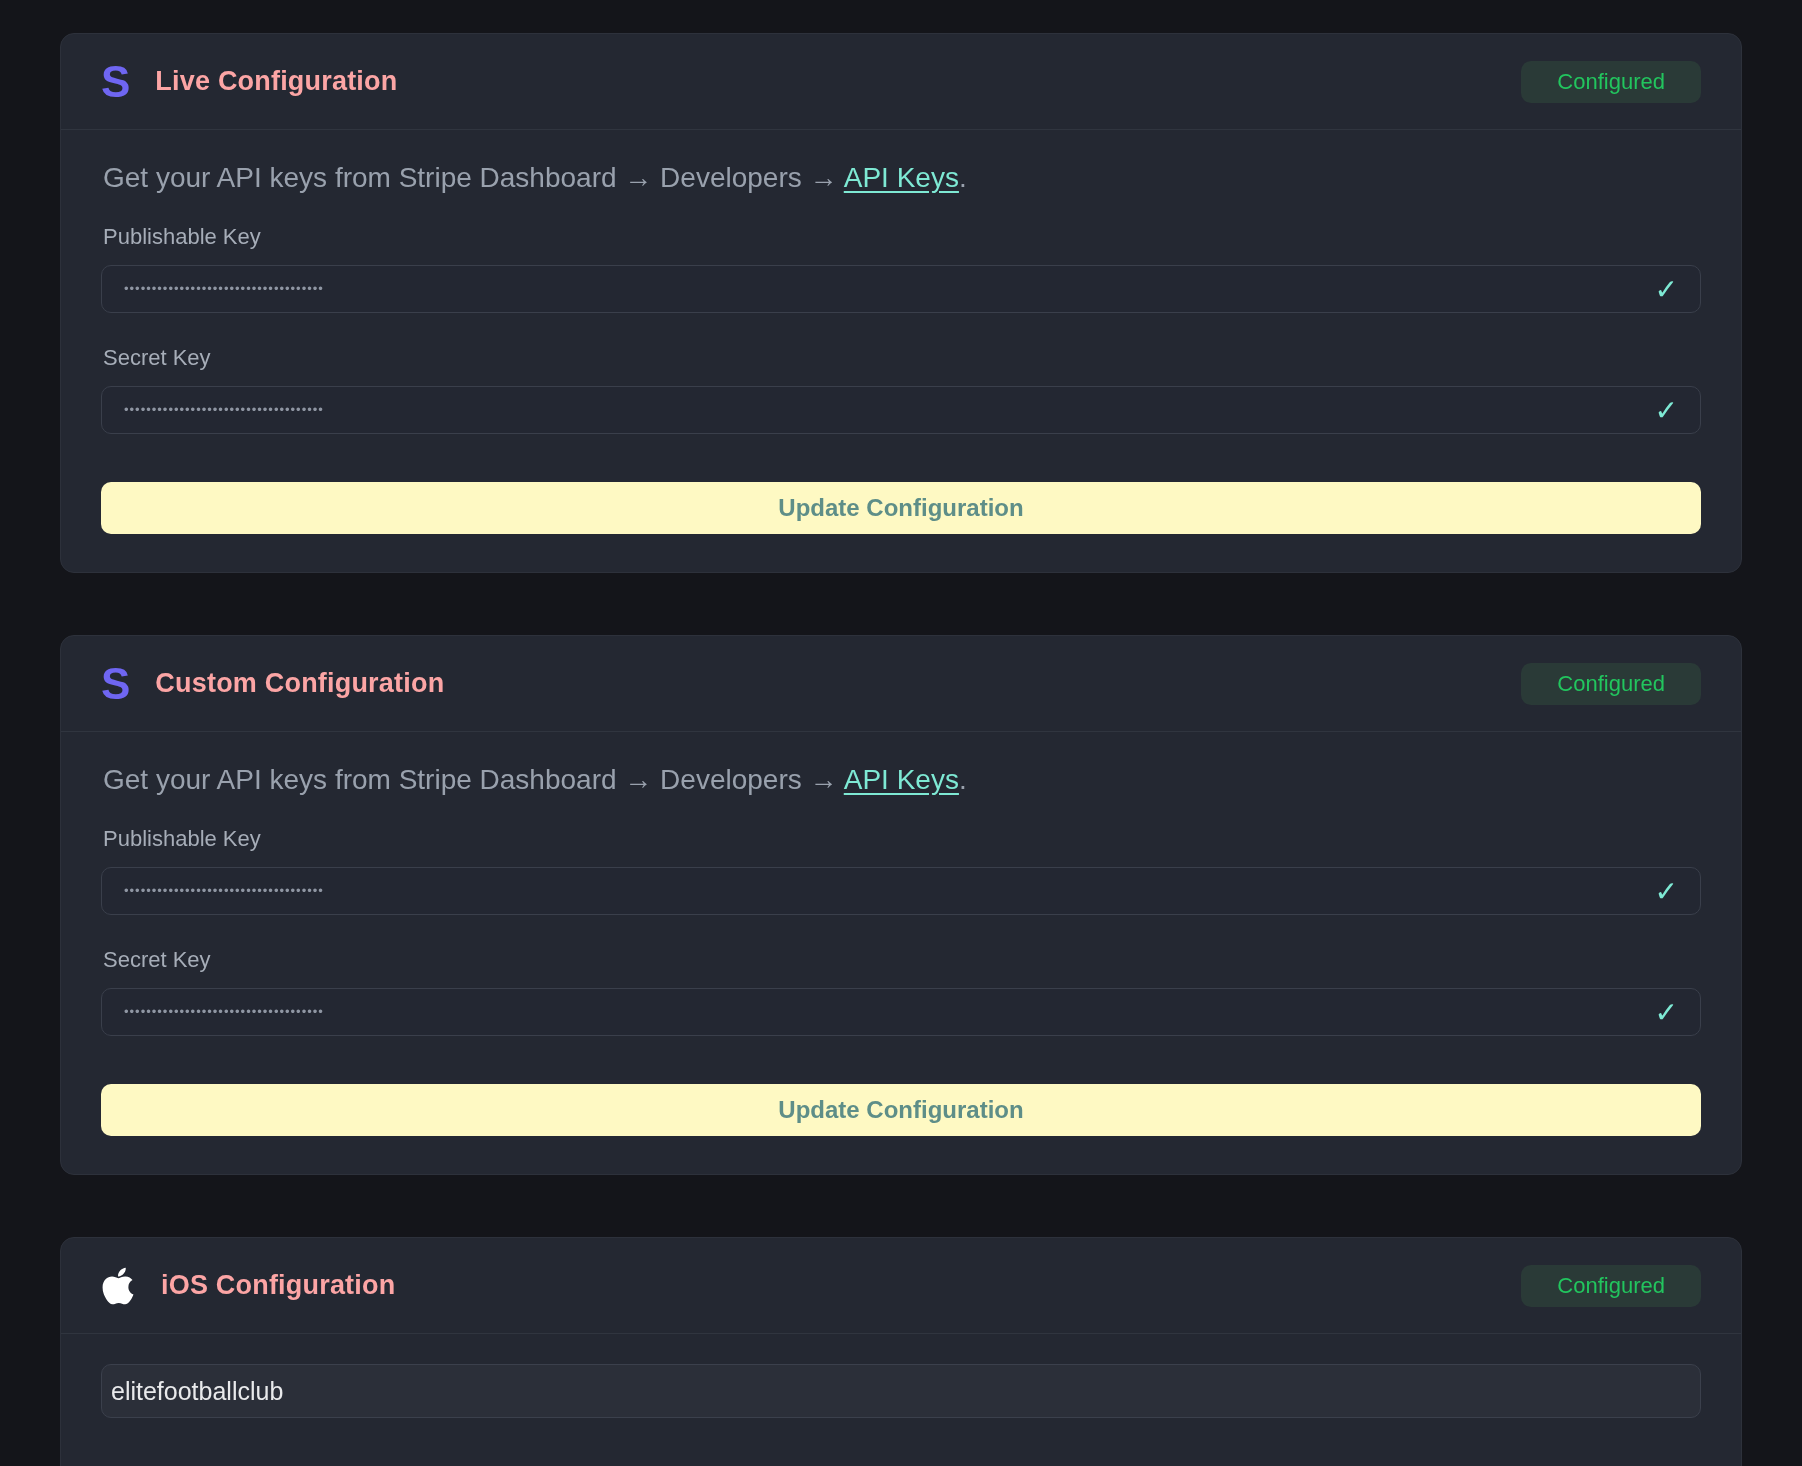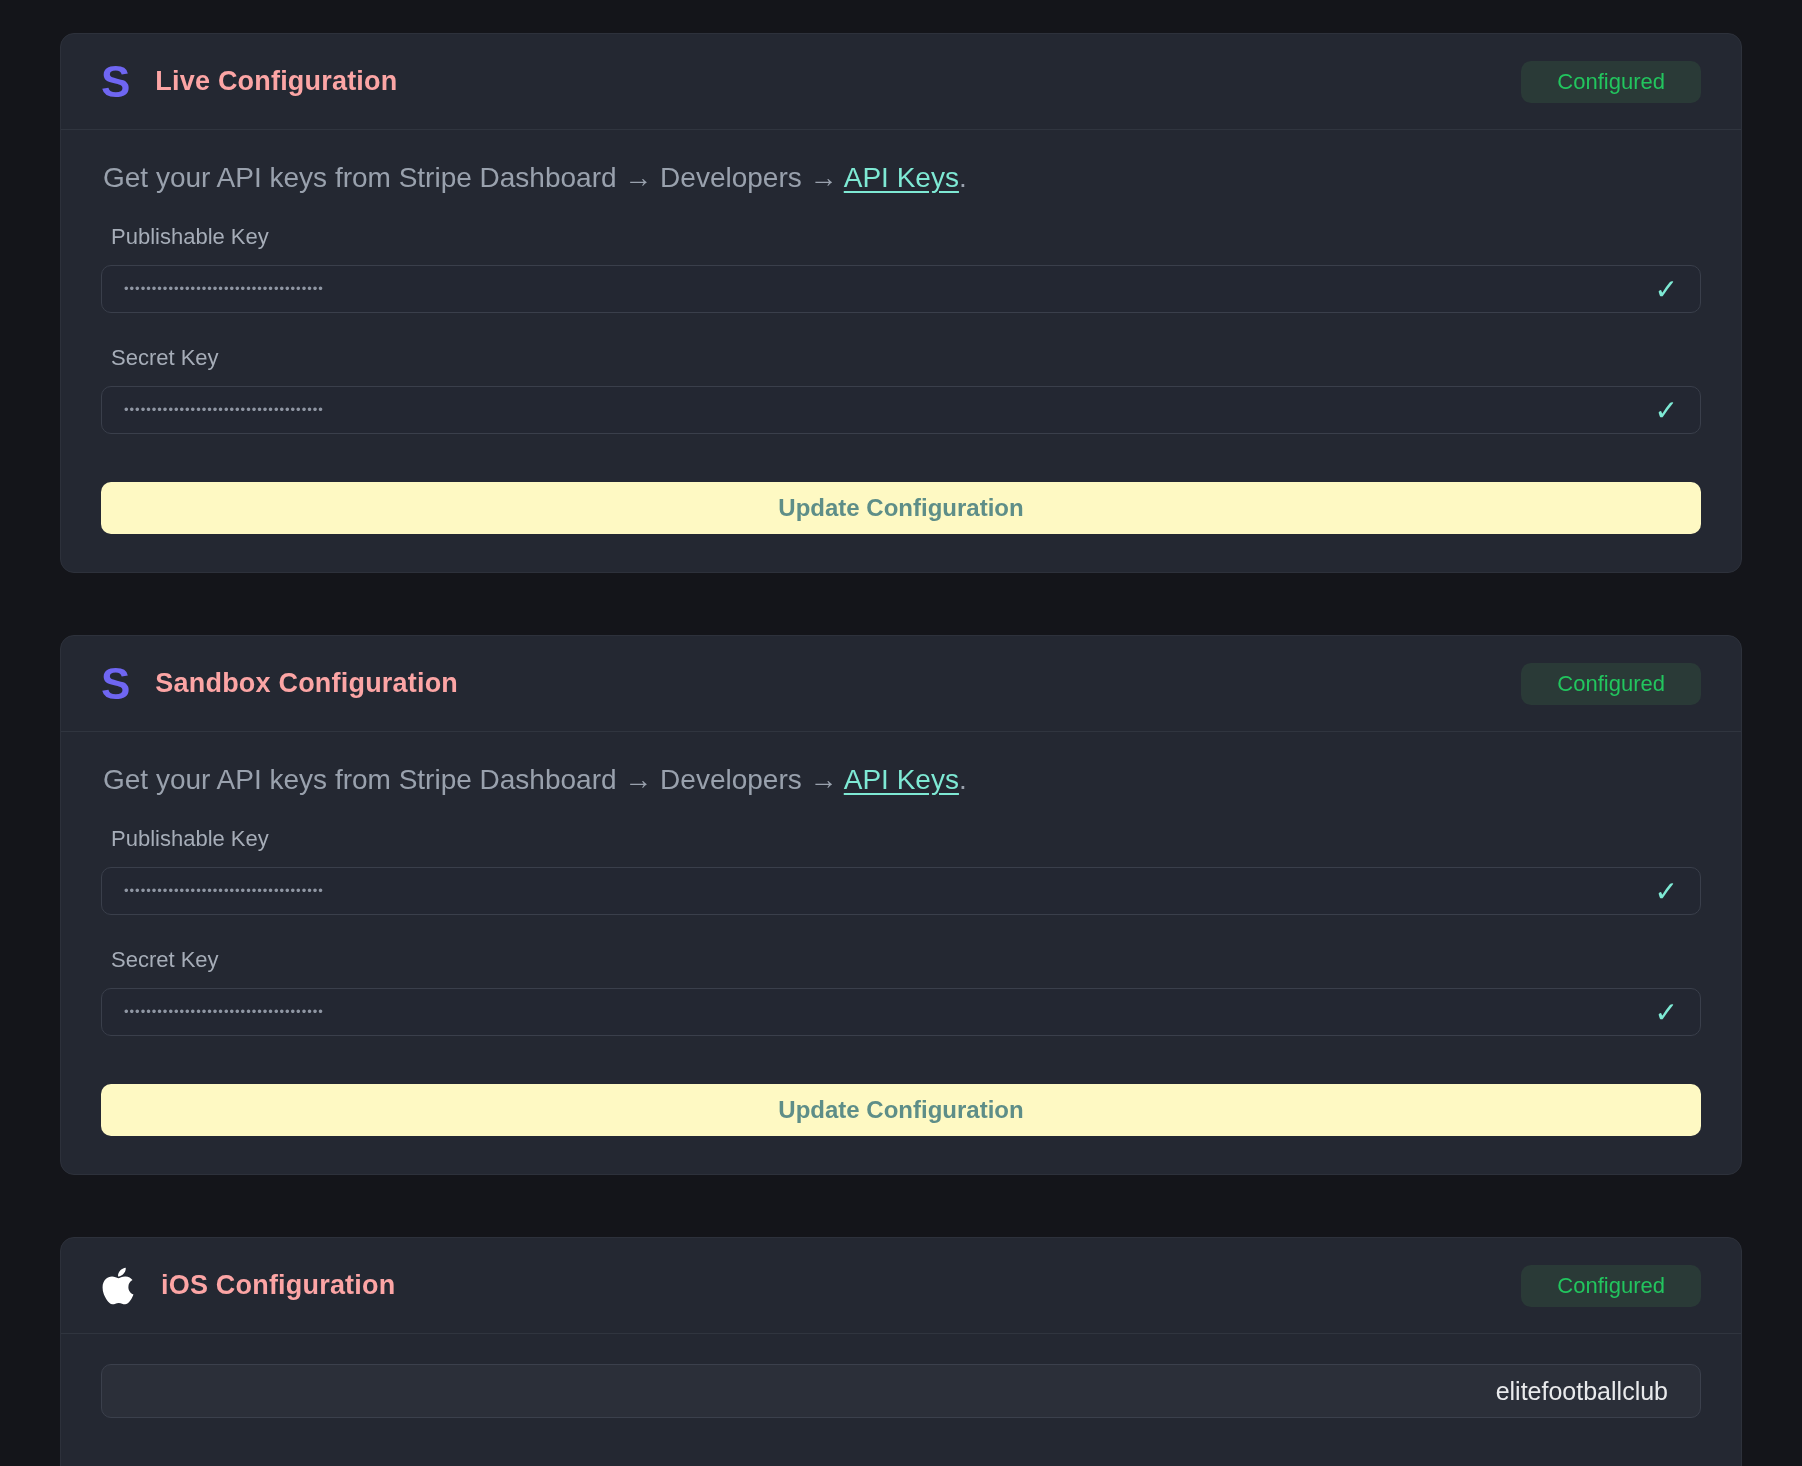--- a/index.html
+++ b/index.html
@@ -71,21 +71,21 @@
     color: #7ee9d4;
     text-decoration: underline;
     text-underline-offset: 4px;
     cursor: pointer;
   }
   .field { margin-bottom: 32px; }
   .field-label {
     color: #a6adb8;
     font-size: 22px;
     margin-bottom: 15px;
-    margin-left: 10px;
+    margin-left: 2px;
   }
   .input {
     height: 48px;
     border: 1px solid #3a3f4b;
     border-radius: 10px;
     background: #232732;
     display: flex;
     align-items: center;
     padding: 0 22px;
   }
@@ -115,23 +115,22 @@
     cursor: pointer;
   }
   
   .input-text {
     height: 54px;
     border: 1px solid #3b404c;
     border-radius: 10px;
     background: #2b2f39;
     display: flex;
     align-items: center;
-    padding: 0 32px;
+    padding: 0 9px;
     margin-bottom: 26px;
-    justify-content: flex-end;
   }
   .input-text .value {
     color: #e9eaec;
     font-size: 25px;
     font-weight: 500;
   }
 </style>
 </head>
 <body>
 
@@ -159,21 +158,21 @@
           <span class="check">✓</span>
         </div>
       </div>
       <div class="btn">Update Configuration</div>
     </div>
   </section>
 
   <section class="card">
     <header class="card-header">
       <span class="stripe-icon">S</span>
-      <h2 class="card-title">Sandbox Configuration</h2>
+      <h2 class="card-title">Custom Configuration</h2>
       <span class="badge">Configured</span>
     </header>
     <div class="card-body">
       <p class="desc"><span>Get your API keys from Stripe Dashboard → Developers → </span><a class="link">API Keys</a><span>.</span></p>
       <div class="field">
         <div class="field-label">Publishable Key</div>
         <div class="input">
           <span class="dots">••••••••••••••••••••••••••••••••••••</span>
           <span class="check">✓</span>
         </div>

